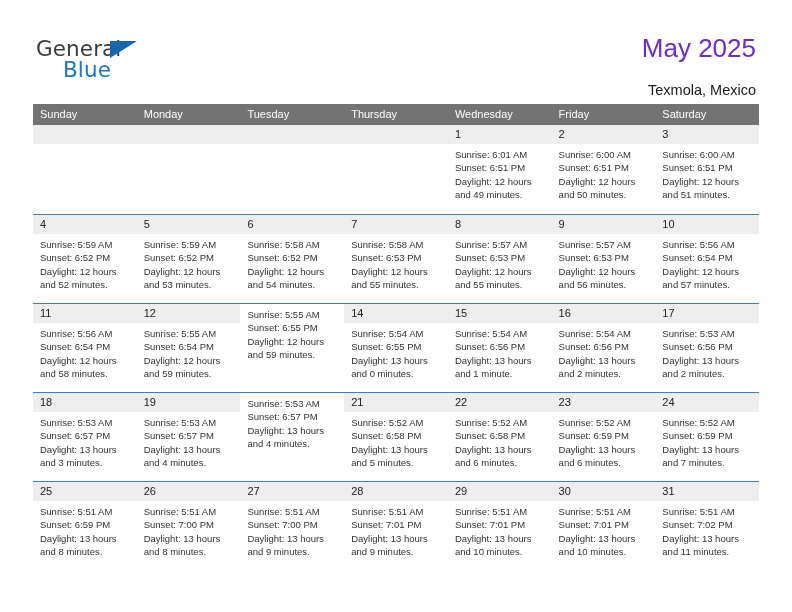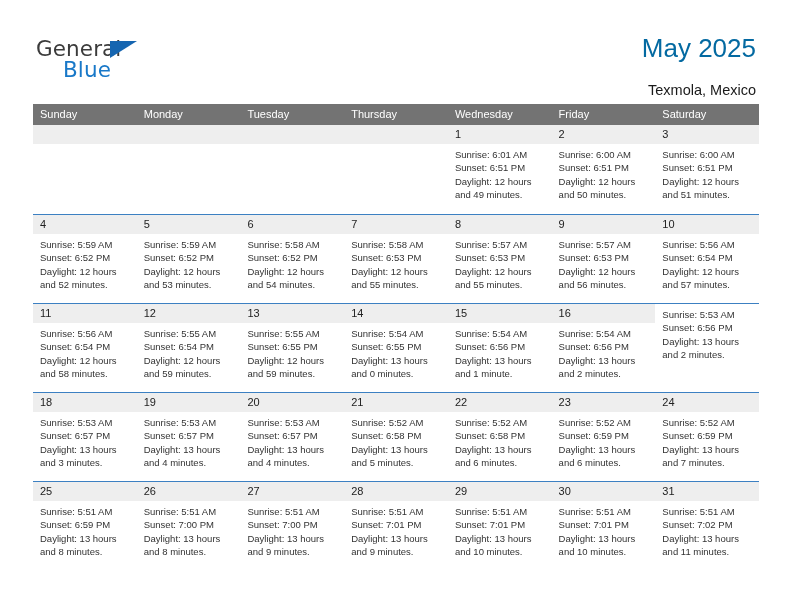--- a/index.html
+++ b/index.html
@@ -72,21 +72,21 @@
   }
 
   .title-block {
     position: absolute;
     right: 36px;
     top: 34px;
     text-align: right;
   }
   .month-title {
     font-size: 26px;
-    color: #0369a1;
+    color: #6d28d9;
     font-weight: 400;
     line-height: 1.15;
     white-space: nowrap;
   }
   .location-title {
     margin-top: 18px;
     font-size: 14.5px;
     color: #1a1a1a;
     font-weight: 400;
     line-height: 1.15;
@@ -331,23 +331,20 @@
               <span class="day-number">12</span>
             </div>
             <div class="day-body">
               <div class="day-line">Sunrise: 5:55 AM</div>
               <div class="day-line">Sunset: 6:54 PM</div>
               <div class="day-line">Daylight: 12 hours</div>
               <div class="day-line">and 59 minutes.</div>
             </div>
           </div>
           <div class="day-cell">
-            <div class="day-number-band">
-              <span class="day-number">13</span>
-            </div>
             <div class="day-body">
               <div class="day-line">Sunrise: 5:55 AM</div>
               <div class="day-line">Sunset: 6:55 PM</div>
               <div class="day-line">Daylight: 12 hours</div>
               <div class="day-line">and 59 minutes.</div>
             </div>
           </div>
           <div class="day-cell">
             <div class="day-number-band">
               <span class="day-number">14</span>
@@ -375,20 +372,23 @@
               <span class="day-number">16</span>
             </div>
             <div class="day-body">
               <div class="day-line">Sunrise: 5:54 AM</div>
               <div class="day-line">Sunset: 6:56 PM</div>
               <div class="day-line">Daylight: 13 hours</div>
               <div class="day-line">and 2 minutes.</div>
             </div>
           </div>
           <div class="day-cell">
+            <div class="day-number-band">
+              <span class="day-number">17</span>
+            </div>
             <div class="day-body">
               <div class="day-line">Sunrise: 5:53 AM</div>
               <div class="day-line">Sunset: 6:56 PM</div>
               <div class="day-line">Daylight: 13 hours</div>
               <div class="day-line">and 2 minutes.</div>
             </div>
           </div>
         </div>
         <div class="week-row">
           <div class="day-cell">
@@ -407,23 +407,20 @@
               <span class="day-number">19</span>
             </div>
             <div class="day-body">
               <div class="day-line">Sunrise: 5:53 AM</div>
               <div class="day-line">Sunset: 6:57 PM</div>
               <div class="day-line">Daylight: 13 hours</div>
               <div class="day-line">and 4 minutes.</div>
             </div>
           </div>
           <div class="day-cell">
-            <div class="day-number-band">
-              <span class="day-number">20</span>
-            </div>
             <div class="day-body">
               <div class="day-line">Sunrise: 5:53 AM</div>
               <div class="day-line">Sunset: 6:57 PM</div>
               <div class="day-line">Daylight: 13 hours</div>
               <div class="day-line">and 4 minutes.</div>
             </div>
           </div>
           <div class="day-cell">
             <div class="day-number-band">
               <span class="day-number">21</span>

